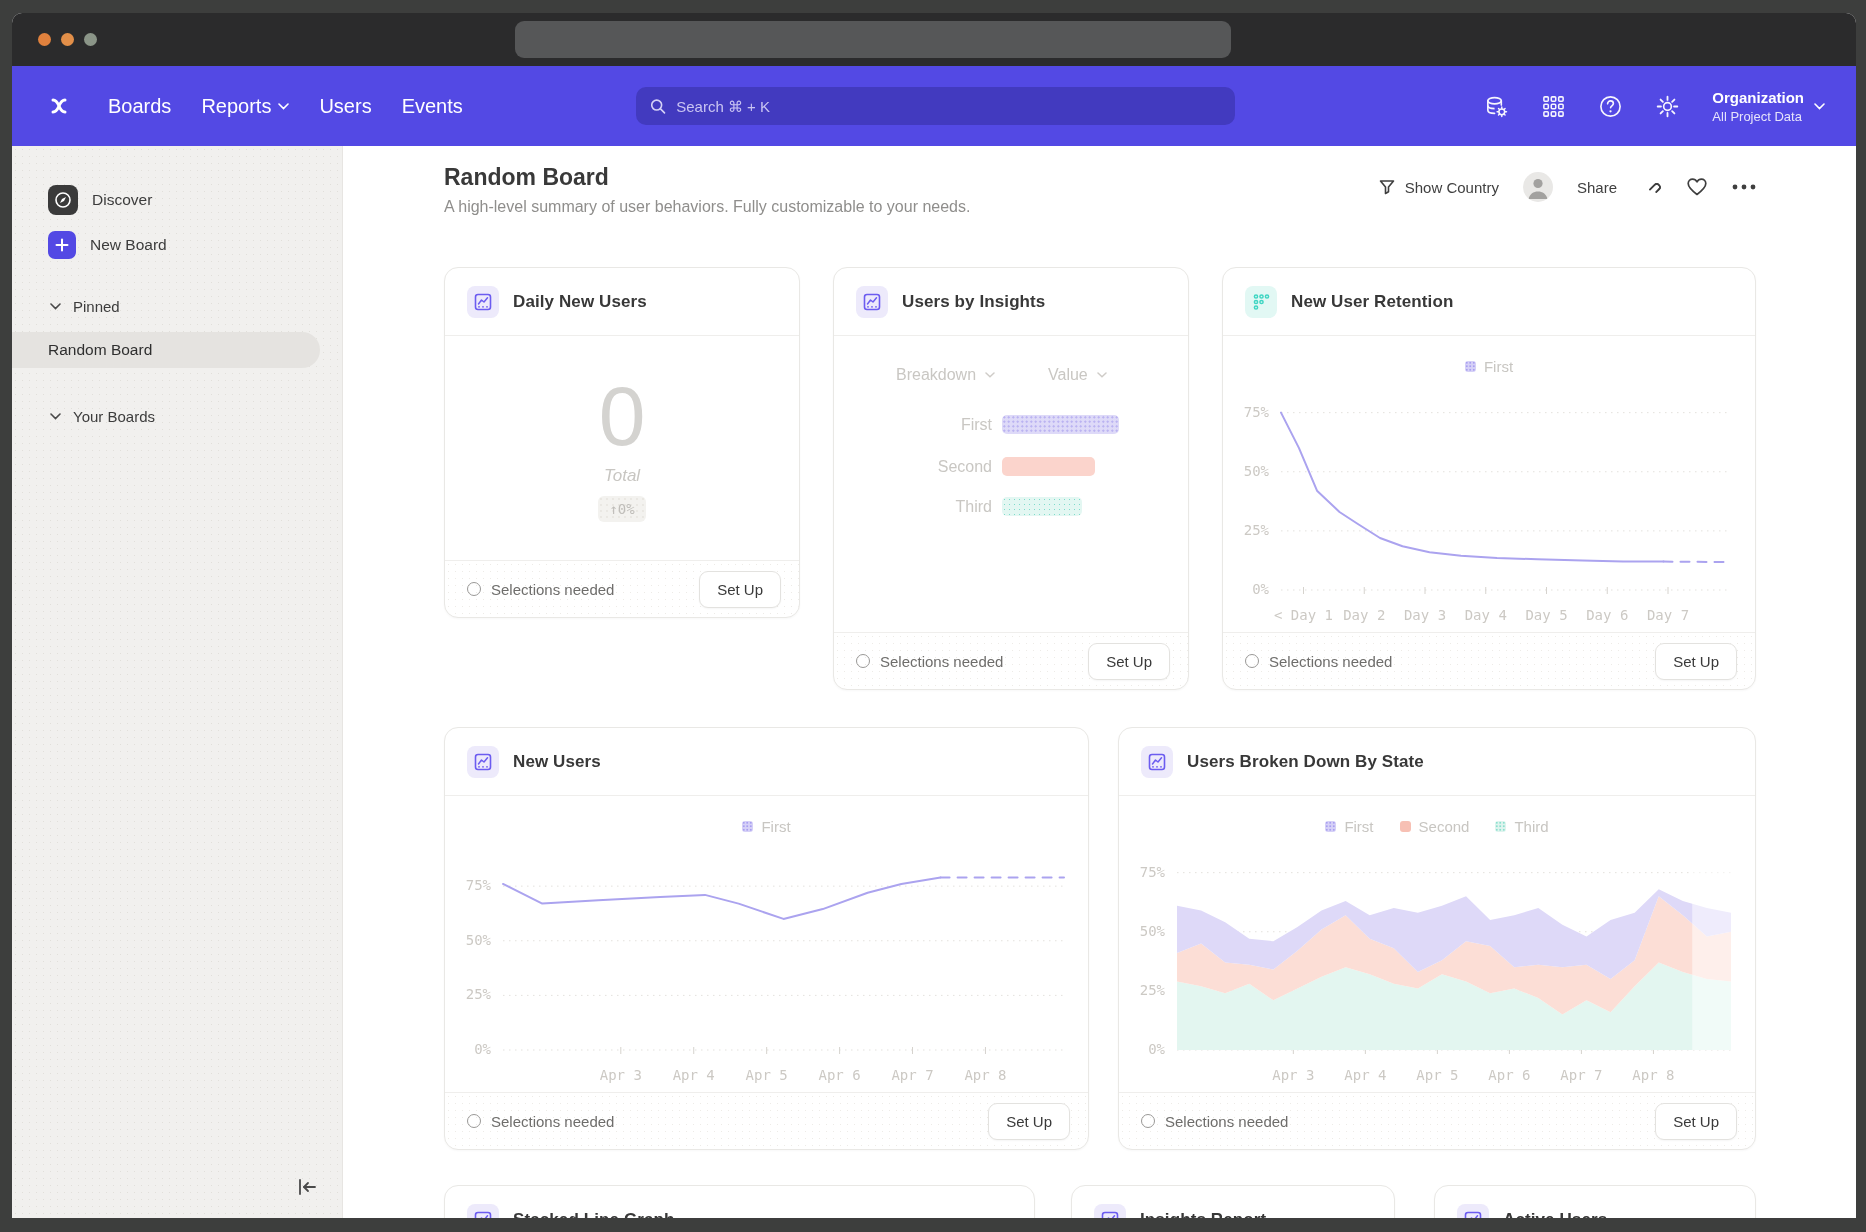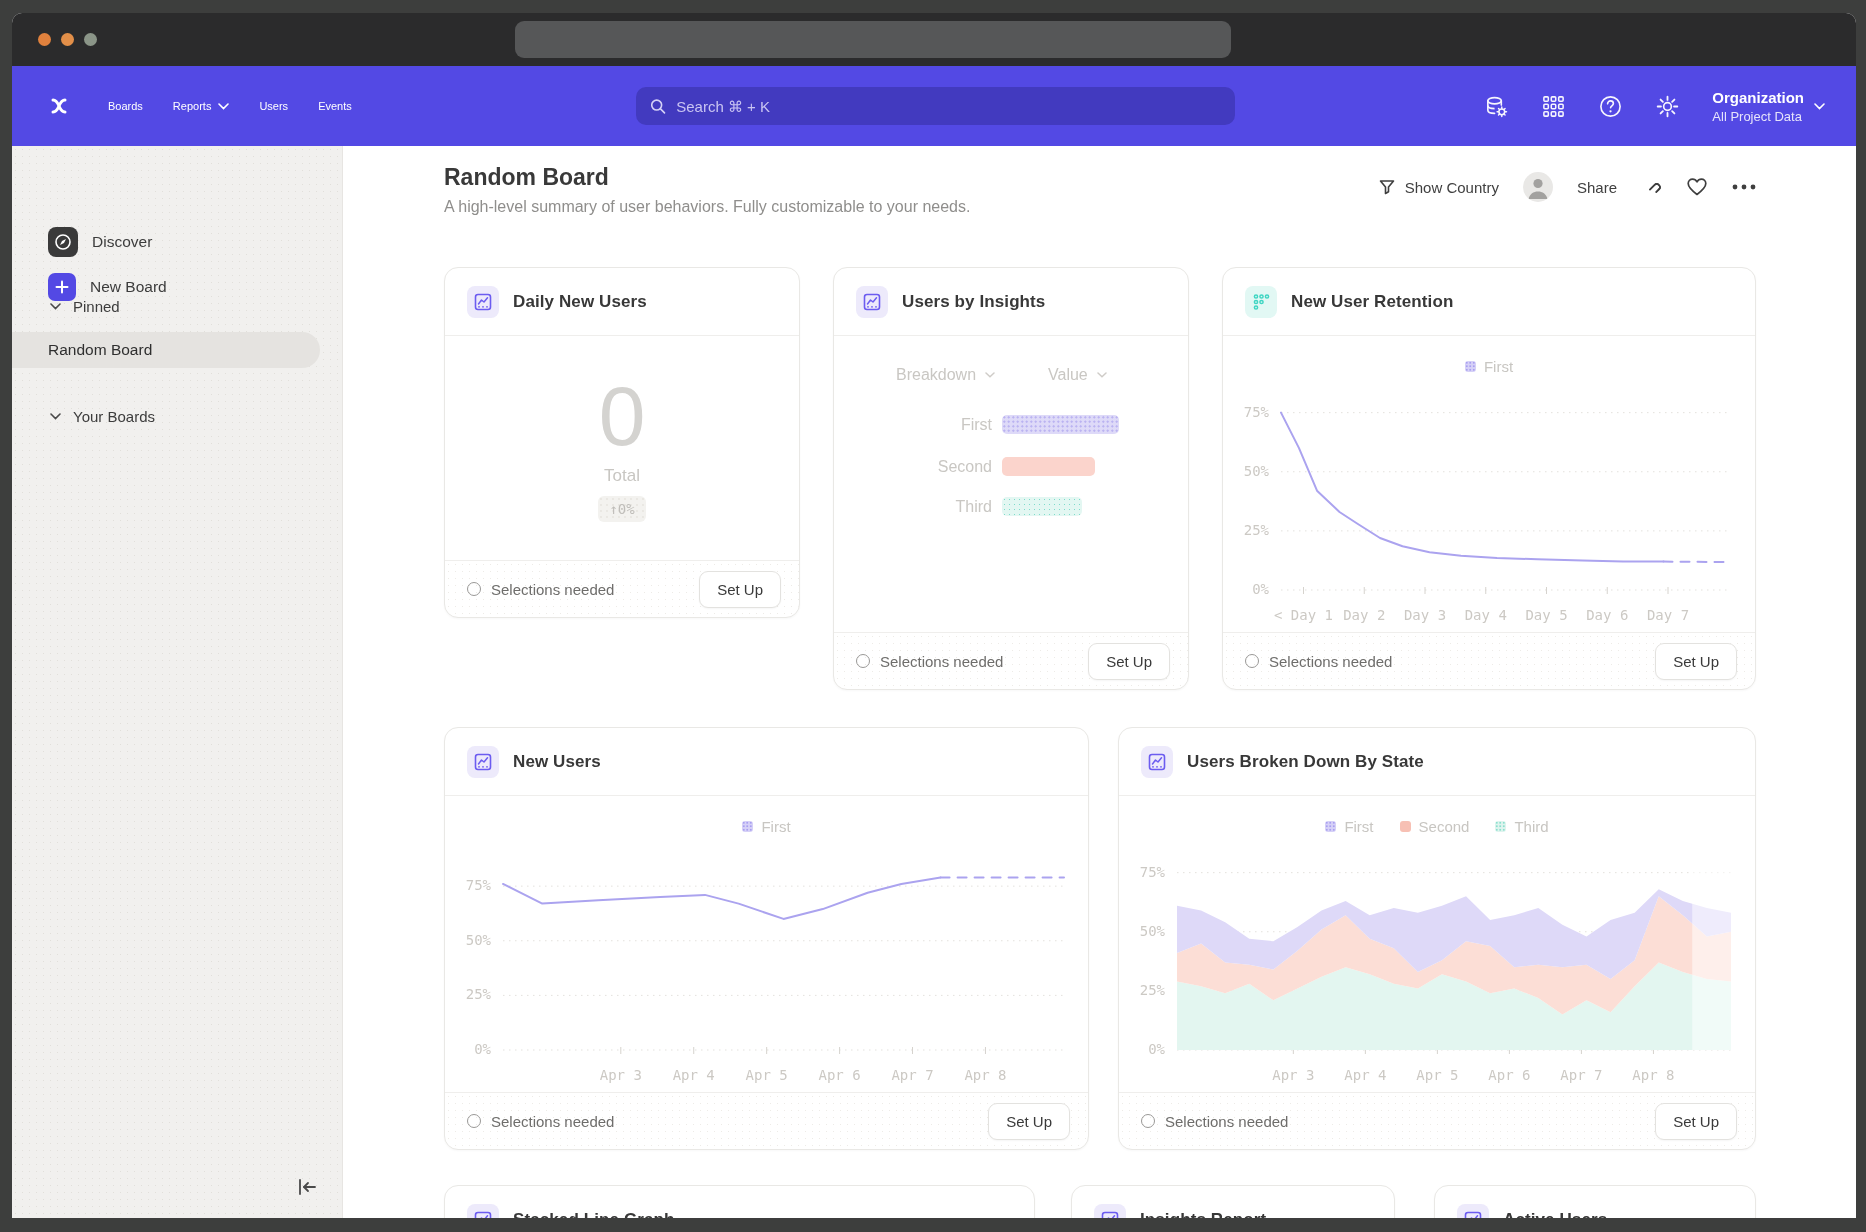--- a/index.html
+++ b/index.html
@@ -14,39 +14,39 @@
   .traffic span { width:13px; height:13px; border-radius:50%; display:block; }
   .tl-close { background:#e0813d; } .tl-min { background:#e28f49; } .tl-zoom { background:#8b9588; }
   .url-pill { position:absolute; left:503px; top:8px; width:716px; height:37px;
               background:#565758; border-radius:9px; border:none; }
 
   
   .navbar { position:absolute; left:0; top:53px; width:100%; height:80px; background:#5349e4;
             display:flex; align-items:center; padding:0 31px 0 36px; color:#fff; }
   .logo { width:24px; height:24px; margin-right:36px; flex:0 0 auto; }
   .nav-items { display:flex; align-items:center; gap:30px; }
-  .nav-item { font-size:11px; color:#fff; display:flex; align-items:center; gap:7px; cursor:default; }
+  .nav-item { font-size:20px; color:#fff; display:flex; align-items:center; gap:7px; cursor:default; }
   .nav-search { position:absolute; left:624px; top:21px; width:599px; height:38px;
                 background:rgba(10,5,60,0.22); border-radius:10px; display:flex; align-items:center;
                 padding:0 14px; gap:10px; }
   .nav-search input { background:transparent; border:none; outline:none; color:#fff; font-size:15px; width:100%;
                       font-family:"Liberation Sans",sans-serif; }
   .nav-search input::placeholder { color:#c9c4f2; opacity:1; }
   .nav-right { position:absolute; right:31px; top:0; height:80px; display:flex; align-items:center; gap:32px; }
   .nav-ico { width:25px; height:25px; opacity:.95; }
   .org { display:flex; align-items:center; gap:10px; }
   .org-name { font-size:15px; font-weight:700; line-height:1.35; }
   .org-sub { font-size:13px; font-weight:400; color:#e6e3fb; }
 
   
   .sidebar { position:absolute; left:0; top:133px; width:331px; bottom:0;
              background:#f1f0ee; border-right:1px solid #e7e5e2;
              background-image:radial-gradient(#e1dfda 0.8px, transparent 1px);
              background-size:7px 7px; }
-  .sb-row { position:absolute; left:0; width:100%; display:flex; align-items:center;margin-top:42px; }
+  .sb-row { position:absolute; left:0; width:100%; display:flex; align-items:center; }
   .sb-ico { width:30px; height:30px; border-radius:8px; margin-left:36px; margin-right:14px;
             display:flex; align-items:center; justify-content:center; flex:0 0 auto; }
   .sb-ico-dark { background:#3a3a3a; } .sb-ico-purple { background:#5349e4; }
   .sb-label { font-size:15.5px; color:#3c3c3c; }
   .sb-section { position:absolute; left:38px; display:flex; align-items:center; gap:12px;
                 font-size:15px; color:#3c3c3c; }
   .sb-selected { position:absolute; left:0; top:186px; width:308px; height:36px;
                  background:#e5e3e0; border-radius:0 18px 18px 0; display:flex; align-items:center; }
   .sb-selected .sb-label { margin-left:36px; color:#2f2f2f; }
   .sb-collapse { position:absolute; right:22px; bottom:18px; width:26px; height:26px; }
@@ -77,21 +77,21 @@
                background-image:radial-gradient(#edebe7 0.7px, transparent 0.9px); background-size:7px 7px; }
   .foot-status { display:flex; align-items:center; gap:10px; font-size:15px; color:#6e6d6b; }
   .foot-circle { width:14px; height:14px; border:1.6px solid #9a9997; border-radius:50%; }
   .setup-btn { font-size:15px; color:#3a3a3a; background:#fff; border:1px solid #e3e2df;
                border-radius:9px; padding:9px 17px; font-family:"Liberation Sans",sans-serif;
                box-shadow:0 1px 2px rgba(0,0,0,.04); }
 
   
   .big-zero-wrap { flex:1; display:flex; flex-direction:column; align-items:center; justify-content:center; gap:8px; }
   .big-zero { font-size:84px; color:#d4d3d0; line-height:1; }
-  .zero-label { font-size:17px; color:#c8c6c2; }
+  .zero-label { font-size:17px; color:#c8c6c2;font-style:italic; }
   .zero-badge { font-family:"DejaVu Sans Mono", monospace; font-size:14px; color:#bfbdb9;
                 background:#f3f2ef; border-radius:6px; padding:5px 11px; margin-top:2px;
                 background-image:radial-gradient(#e9e7e3 0.7px, transparent 0.9px); background-size:6px 6px; }
 
   
   .dd-row { position:absolute; top:30px; left:0; width:100%; height:22px; }
   .dd { position:absolute; display:flex; align-items:center; gap:9px; font-size:16px; color:#c9c7c3; }
   .cty-row { position:absolute; left:0; width:100%; height:19px; display:flex; align-items:center; }
   .cty-label { width:158px; text-align:right; font-size:16px; color:#c9c7c3; flex:0 0 auto; }
   .cty-bar { height:19px; border-radius:5px; margin-left:10px; }

